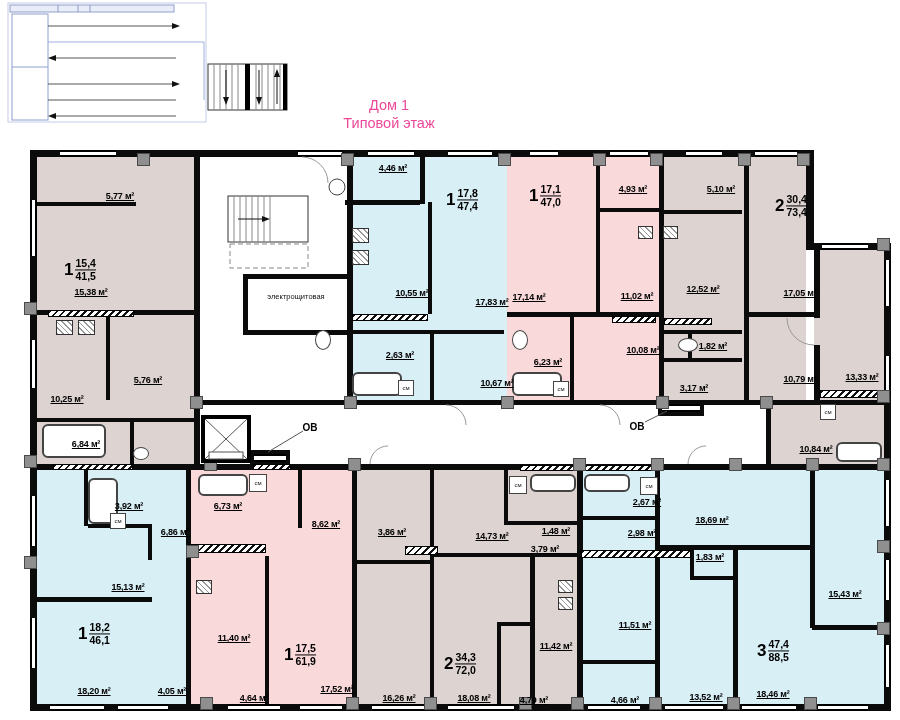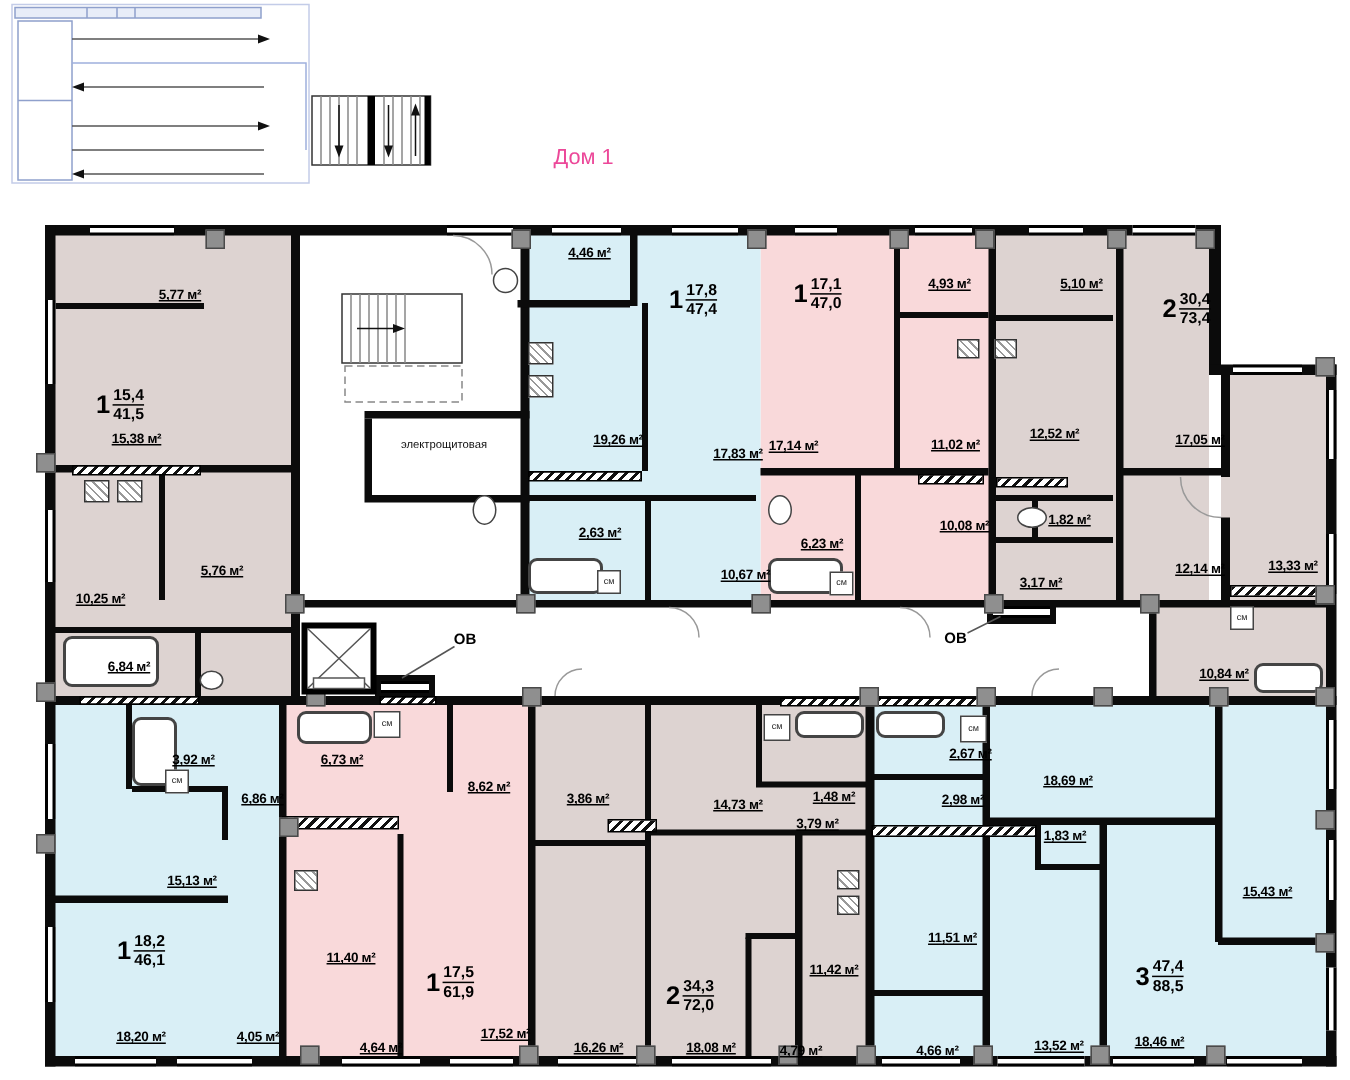--- a/index.html
+++ b/index.html
@@ -219,35 +219,35 @@
       <div class="cm" style="left: 820px; top: 404px; width: 16px; height: 16px;">см</div>
       <div class="cm" style="left: 509px; top: 476px; width: 18px; height: 18px;">см</div>
       <div class="cm" style="left: 640px; top: 477px; width: 18px; height: 18px;">см</div>
       <div class="cm" style="left: 110px; top: 513px; width: 16px; height: 16px;">см</div>
       <div class="al" style="left: 120px; top: 196px;">5,77 м²</div>
       <div class="al" style="left: 91px; top: 292px;">15,38 м²</div>
       <div class="al" style="left: 67px; top: 399px;">10,25 м²</div>
       <div class="al" style="left: 120px; top: 380px; margin-left: 28px;">5,76 м²</div>
       <div class="al" style="left: 86px; top: 444px;">6,84 м²</div>
       <div class="al" style="left: 393px; top: 168px;">4,46 м²</div>
-      <div class="al" style="left: 412px; top: 293px;">19,26 м²</div>
+      <div class="al" style="left: 412px; top: 293px;">10,55 м²</div>
       <div class="al" style="left: 492px; top: 302px;">17,83 м²</div>
       <div class="al" style="left: 400px; top: 355px;">2,63 м²</div>
       <div class="al" style="left: 497px; top: 383px;">10,67 м²</div>
       <div class="al" style="left: 529px; top: 297px;">17,14 м²</div>
       <div class="al" style="left: 548px; top: 362px;">6,23 м²</div>
       <div class="al" style="left: 633px; top: 189px;">4,93 м²</div>
       <div class="al" style="left: 637px; top: 296px;">11,02 м²</div>
       <div class="al" style="left: 643px; top: 350px;">10,08 м²</div>
       <div class="al" style="left: 721px; top: 189px;">5,10 м²</div>
       <div class="al" style="left: 703px; top: 289px;">12,52 м²</div>
       <div class="al" style="left: 713px; top: 346px;">1,82 м²</div>
       <div class="al" style="left: 694px; top: 388px;">3,17 м²</div>
       <div class="al" style="left: 800px; top: 293px;">17,05 м²</div>
-      <div class="al" style="left: 800px; top: 379px;">12,14 м²</div>
+      <div class="al" style="left: 800px; top: 379px;">10,79 м²</div>
       <div class="al" style="left: 862px; top: 377px;">13,33 м²</div>
       <div class="al" style="left: 816px; top: 449px;">10,84 м²</div>
       <div class="al" style="left: 129px; top: 506px;">3,92 м²</div>
       <div class="al" style="left: 175px; top: 532px;">6,86 м²</div>
       <div class="al" style="left: 128px; top: 587px;">15,13 м²</div>
       <div class="al" style="left: 94px; top: 691px;">18,20 м²</div>
       <div class="al" style="left: 172px; top: 691px;">4,05 м²</div>
       <div class="al" style="left: 228px; top: 506px;">6,73 м²</div>
       <div class="al" style="left: 326px; top: 524px;">8,62 м²</div>
       <div class="al" style="left: 234px; top: 638px;">11,40 м²</div>
@@ -326,20 +326,21 @@
           <span>88,5</span>
         </span>
       </div>
       <div class="rn" style="left: 296px; top: 296px;">электрощитовая</div>
       <div class="duct" style="left: 310px; top: 427px;">ОВ</div>
       <div class="duct" style="left: 637px; top: 426px;">ОВ</div>
     </div>
 
   <div id="title">
     <div>Дом 1</div>
+    <div>Типовой этаж</div>
   </div>
 
   <svg id="ornaments" width="900" height="720" viewBox="0 0 900 720">
 
     <g stroke-width="1">
       <rect x="8" y="3" width="198" height="119" fill="none" stroke="#c3cce8"></rect>
       <rect x="10" y="5" width="164" height="7" fill="#e8edf8" stroke="#8fa0cc"></rect>
       <path d="M58,5V12 M78,5V12 M90,5V12" stroke="#8fa0cc" fill="none"></path>
       <rect x="12" y="14" width="36" height="106" fill="#fff" stroke="#8fa0cc"></rect>
       <path d="M12,67H48" stroke="#8fa0cc"></path>

